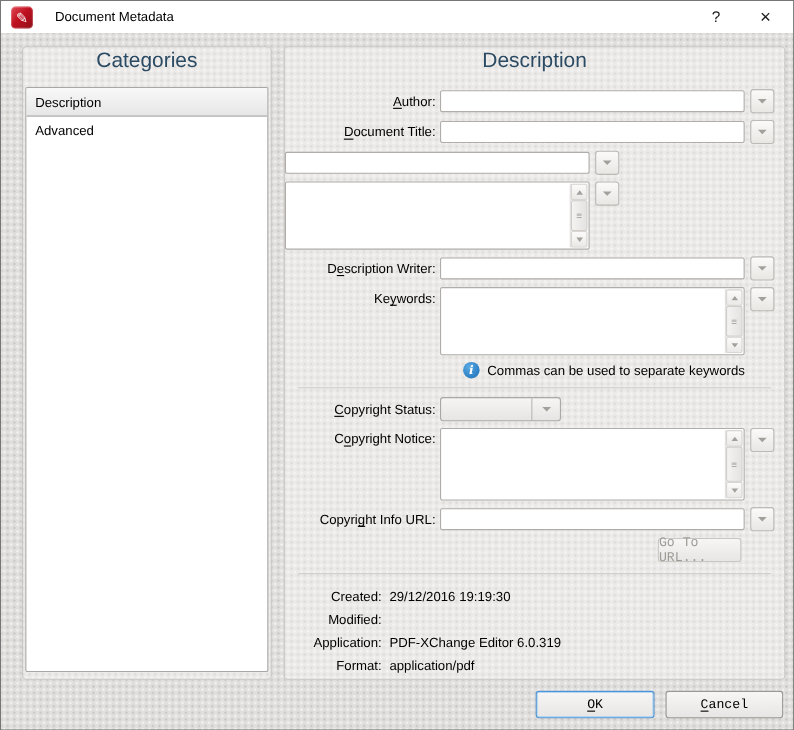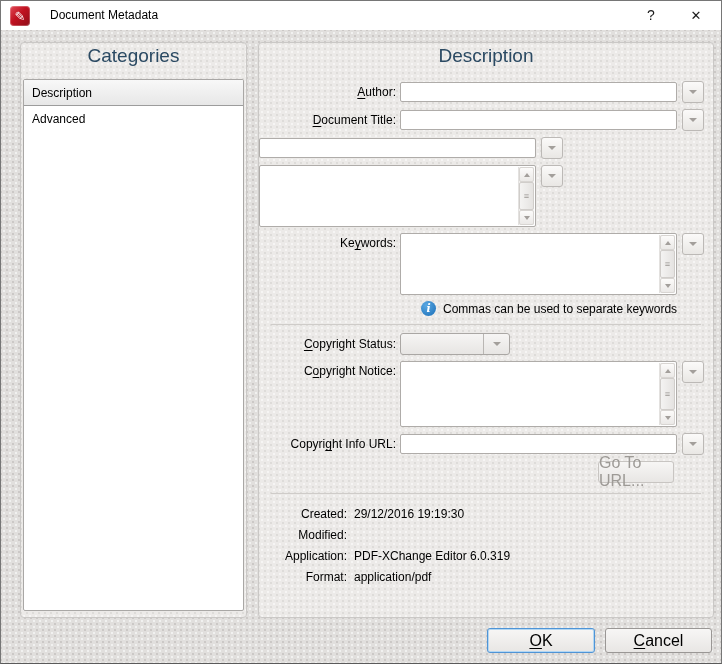--- a/index.html
+++ b/index.html
@@ -116,21 +116,21 @@
   .combo-value { font-size:12px; padding-right:18px;margin-top:48px; }
   .combo-arrow {
     position:absolute; right:0; top:0; bottom:0; width:26px;
     border-left:1px solid #b9b6b3; display:flex; align-items:center; justify-content:center;
   }
 
   
   .btn {
     height:25px; background:linear-gradient(#f7f6f5,#e8e6e4);
     border:1px solid #9a9795; border-radius:3px;
-    font-family:Liberation Sans, sans-serif; font-size:16px; color:#000;
+    font-family:Liberation Mono, monospace; font-size:12px; color:#000;
     display:flex; align-items:center; justify-content:center;
   }
   .gotourl-row { display:flex; justify-content:flex-end; margin:0 39px 10px 0; }
   .btn-gotourl { width:76px; height:22px; color:#9d9a96; border-color:#c8c5c2; }
 
   
   .info-block { margin:10px 0 0 18px; }
   .info-row { display:flex; line-height:21px; }
   .info-lbl { width:70px; flex:none; text-align:right; margin-right:7px; }
   .info-val { white-space:nowrap; }
@@ -206,20 +206,27 @@
               <div class="sb-btn">
                   <span class="tri-down"></span>
                 </div>
             </div>
           </div>
           <div class="ddbtn">
               <span class="dd-arrow"></span>
             </div>
         </div>
 
+        <div class="row">
+          <label class="lbl">D<u>e</u>scription Writer:</label>
+          <input class="txt" type="text" value="" style="">
+          <div class="ddbtn">
+              <span class="dd-arrow"></span>
+            </div>
+        </div>
 
         <div class="row ta">
           <label class="lbl">Ke<u>y</u>words:</label>
           <div class="scrollbox h62">
             <div class="sb">
               <div class="sb-btn">
                   <span class="tri-up"></span>
                 </div>
               <div class="sb-thumb">
                   <span class="grip">≡</span>

